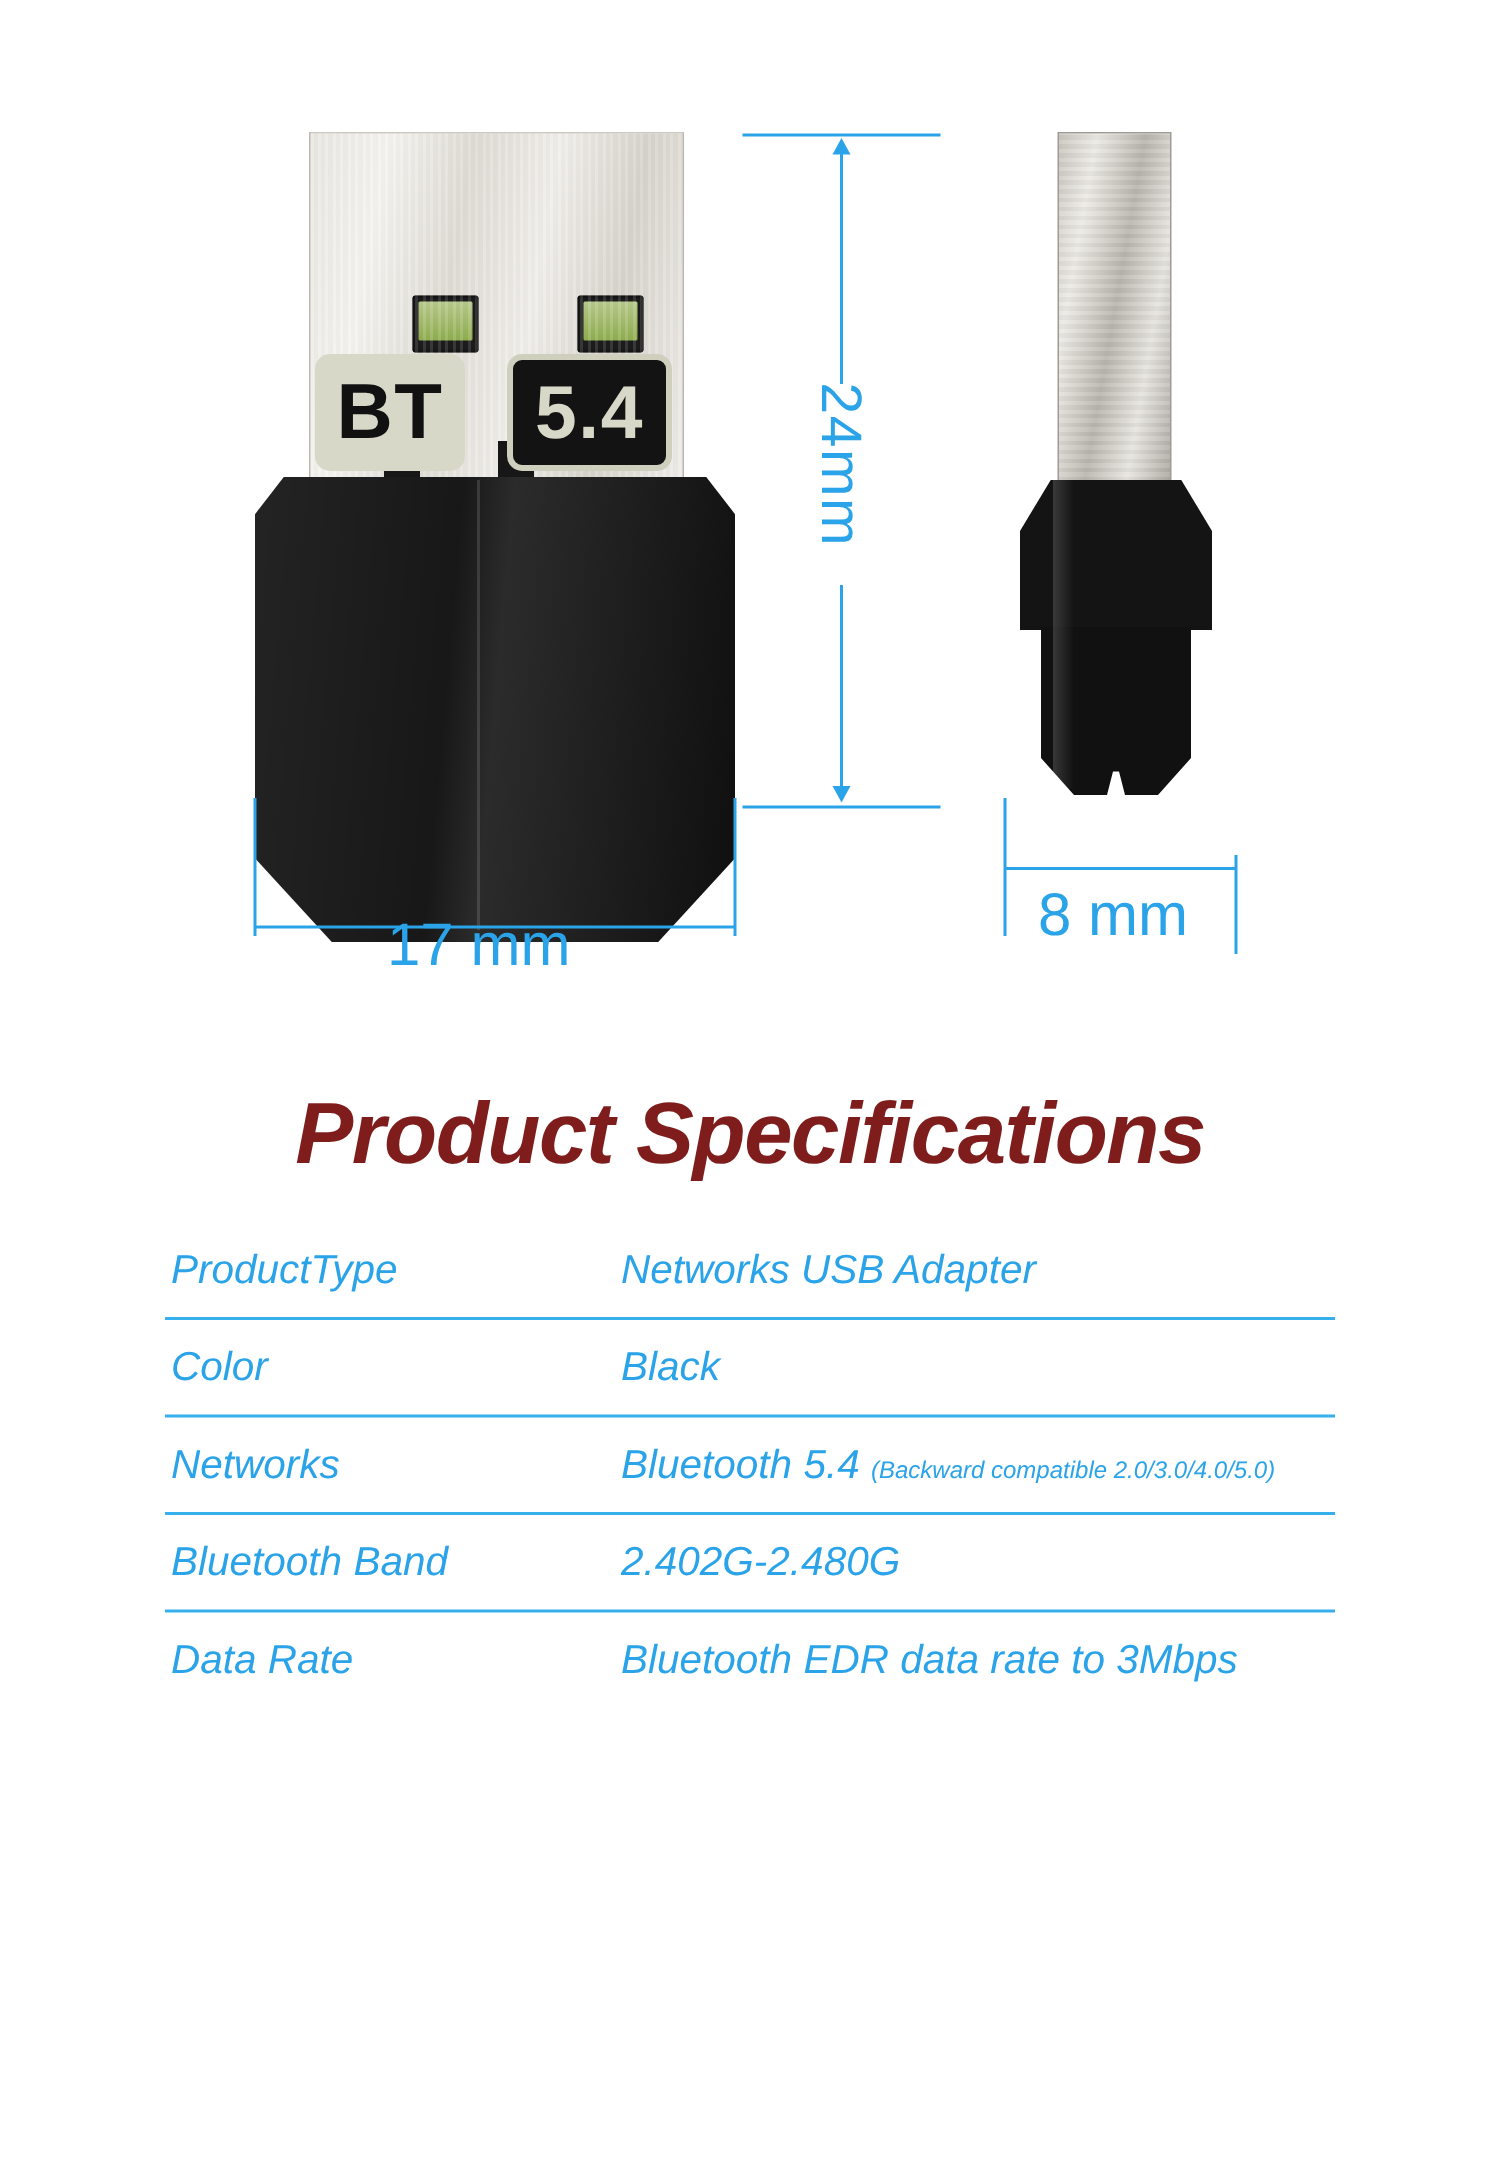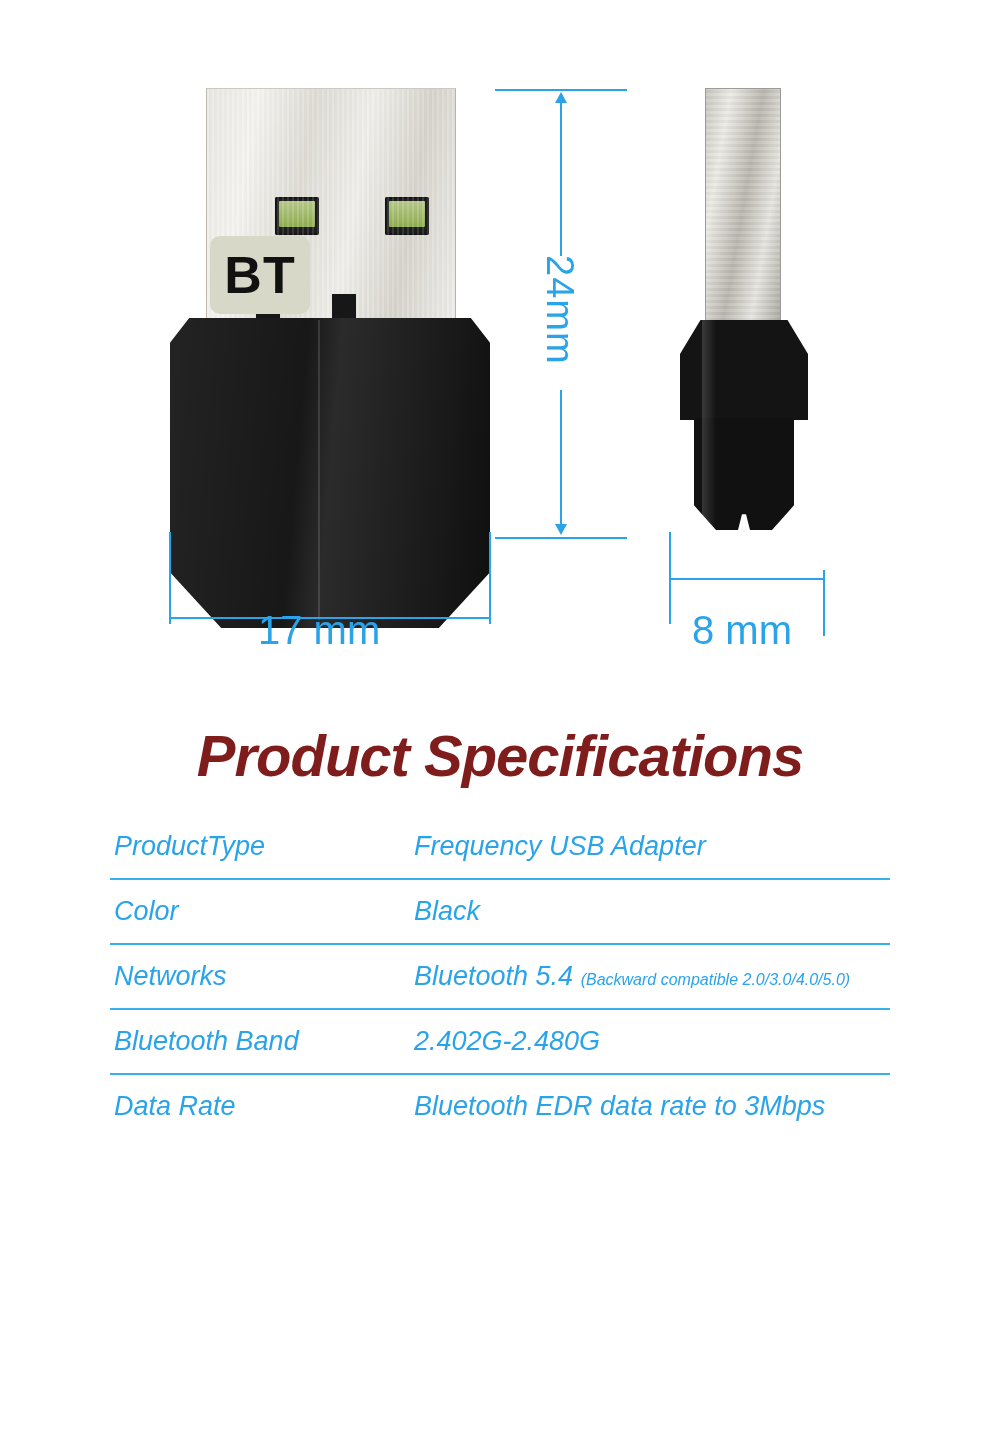--- a/index.html
+++ b/index.html
@@ -265,20 +265,21 @@
         <div class="contact"></div>
       </div>
     </div>
     <div class="usb-notch n1"></div>
     <div class="usb-notch n2"></div>
 
     <div class="body-black"></div>
     <div class="body-seam"></div>
 
     <div class="label-bt">BT</div>
+    <div class="label-ver">5.4</div>
   </div>
 
   <div class="side-view">
     <div class="side-metal"></div>
     <div class="side-black-top"></div>
     <div class="side-black-body"></div>
     <div class="side-shine"></div>
   </div>
 
   <div class="dim dim-h" style="left:495px; top:89px; width:132px;"></div>
@@ -290,30 +291,30 @@
   <div class="dim-label vertical" style="left:538px; top:255px;">24mm</div>
 
   <div class="dim dim-v" style="left:169px; top:532px; height:92px;"></div>
   <div class="dim dim-v" style="left:489px; top:532px; height:92px;"></div>
   <div class="dim dim-h" style="left:170px; top:617px; width:320px;"></div>
   <div class="dim-label" style="left:258px; top:608px;">17 mm</div>
 
   <div class="dim dim-v" style="left:669px; top:532px; height:92px;"></div>
   <div class="dim dim-v" style="left:823px; top:570px; height:66px;"></div>
   <div class="dim dim-h" style="left:670px; top:578px; width:154px;"></div>
-  <div class="dim-label" style="left:692px; top:608px;">8 mm</div>
+  <div class="dim-label" style="left:692px; top:588px;">8 mm</div>
 </div>
 
 <div class="specs-title">Product Specifications</div>
 
 <table class="specs">
   <tbody>
     <tr>
       <td class="k">ProductType</td>
-      <td class="v"><span>Frequency USB Adapter</span></td>
+      <td class="v"><span>Networks USB Adapter</span></td>
     </tr>
     <tr>
       <td class="k">Color</td>
       <td class="v"><span>Black</span></td>
     </tr>
     <tr>
       <td class="k">Networks</td>
       <td class="v">
         <span>Bluetooth 5.4</span>
         <span class="note">(Backward compatible 2.0/3.0/4.0/5.0)</span>

